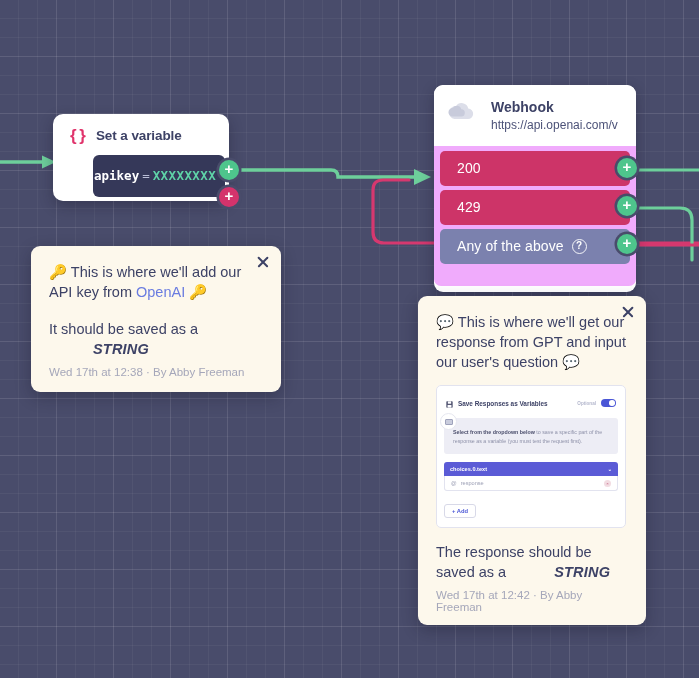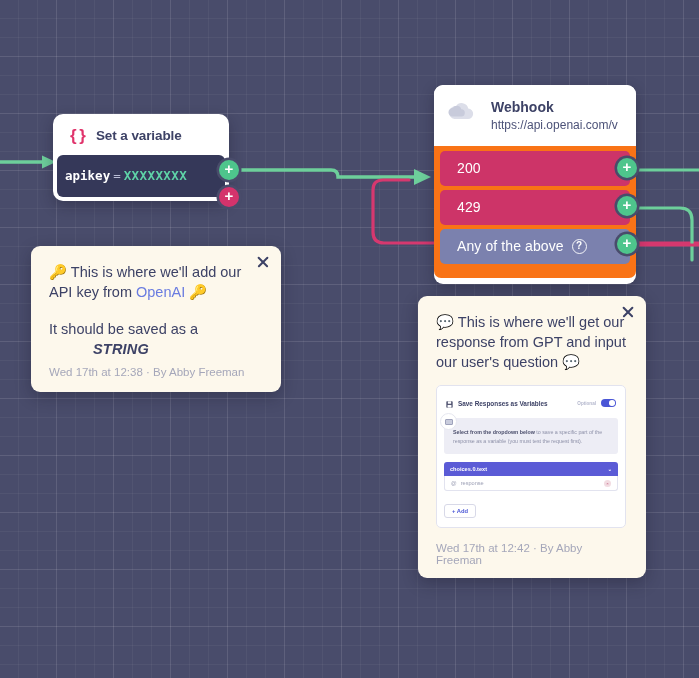--- a/index.html
+++ b/index.html
@@ -64,24 +64,25 @@
   }
   .setvar-title {
     font-size: 13.5px;
     font-weight: 700;
     color: #3d4266;
     letter-spacing: -0.1px;
   }
   .setvar-body {
     background: #353859;
     border-radius: 6px;
-    padding: 13px 14px 14px 8px;
+    padding: 13px 14px 14px 1px;
     font-family: "DejaVu Sans Mono", monospace;
     font-size: 12.5px;
     white-space: nowrap;
+    margin-left: 36px;
   }
   .kv-key   { color: #ffffff; font-weight: 700; }
   .kv-eq    { color: #b9bdd6; padding: 0 3px; }
   .kv-val   { color: #5fd3a8; font-weight: 700; letter-spacing: 0.4px; }
 
   
   #node-webhook {
     left: 434px;
     top: 85px;
     width: 202px;
@@ -104,22 +105,22 @@
     color: #3d4266;
     line-height: 1.25;
   }
   .wh-url {
     font-size: 12px;
     color: #4c5278;
     line-height: 1.35;
     white-space: nowrap;
   }
   .wh-rows {
-    background: #f97316;
-    padding: 5px 6px 14px 6px;
+    background: #f0abfc;
+    padding: 5px 6px 22px 6px;
     border-radius: 0 0 7px 7px;
   }
   .wh-row {
     position: relative;
     height: 35px;
     border-radius: 5px;
     display: flex;
     align-items: center;
     padding-left: 17px;
     margin-bottom: 4px;
@@ -462,16 +463,17 @@
       </div>
 
       <div class="mini-field">
         <span><span class="at">@</span><span>response</span></span>
         <span class="mini-field-dot">×</span>
       </div>
 
       <span class="mini-add">+  Add</span>
     </div>
 
+    <div class="c-line"><span>The response should be saved as a </span><span class="c-strong">STRING</span></div>
     <div class="c-meta">Wed 17th at 12:42 · By Abby Freeman</div>
   </div>
 
 </div>
 
 </body></html>

